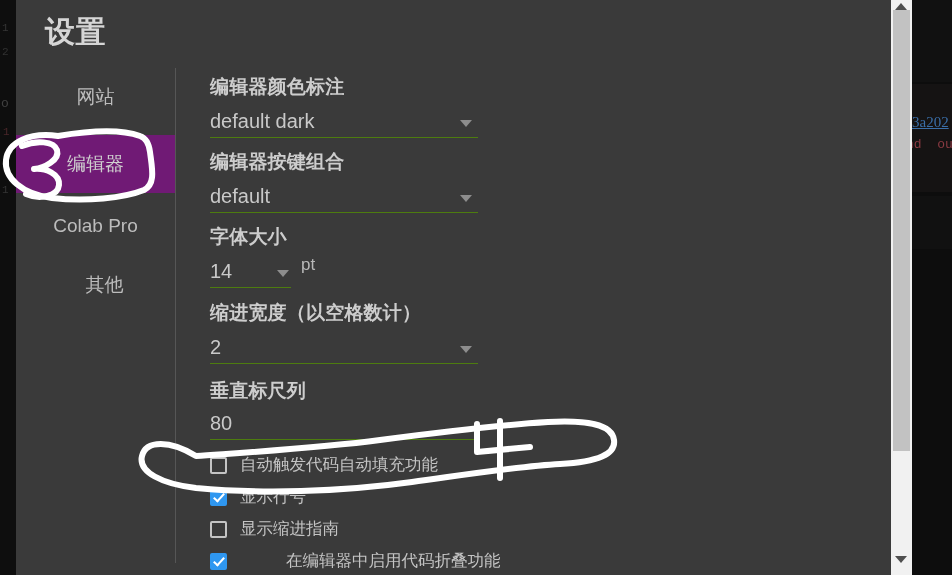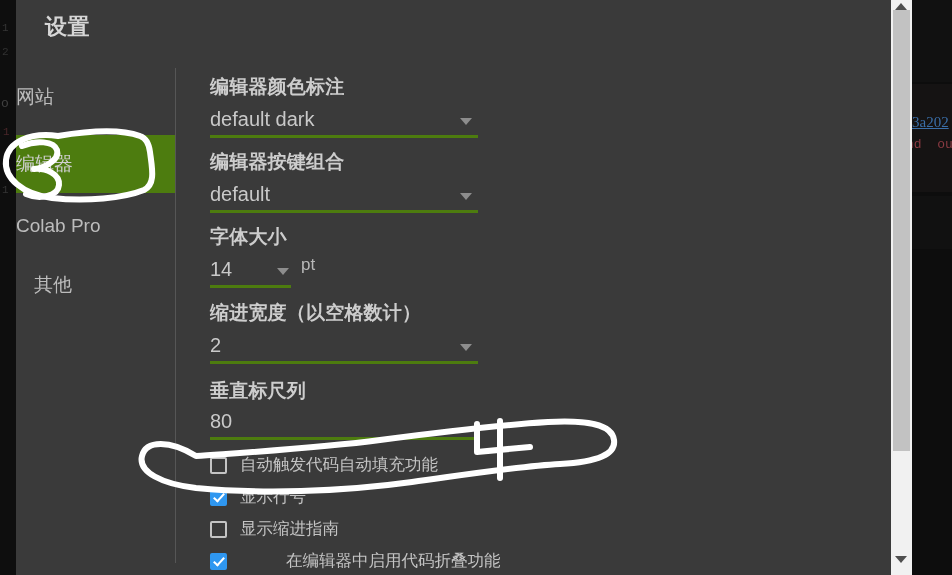--- a/index.html
+++ b/index.html
@@ -85,21 +85,21 @@
     position: absolute;
     left: 16px; top: 0;
     width: 875px; height: 575px;
     background: #3a3a3a;
     overflow: hidden;
   }
 
   #dialog-title {
     position: absolute;
     left: 29px; top: 12px;
-    font-size: 22px;
+    font-size: 30px;
     font-weight: bold;
     color: #d6d6d6;
     letter-spacing: .5px;
   }
 
   
   #sidebar {
     position: absolute;
     left: 0; top: 68px;
     width: 159px;
@@ -111,26 +111,27 @@
     width: 1px; height: 495px;
     background: #565656;
   }
   .nav-item {
     position: absolute;
     left: 0;
     width: 159px;
     height: 58px;
     display: flex;
     align-items: center;
+    justify-content: center;
     font-size: 19px;
     color: #bcbcbc;
     box-sizing: border-box;
   }
   .nav-item.selected {
-    background: #4d7c0f;
+    background: #701a75;
     color: #cfcfcf;
   }
 
   
   #form-column {
     position: absolute;
     left: 178px; top: 68px;
     width: 697px;
     height: 507px;
   }
@@ -141,21 +142,21 @@
   .field-label {
     font-size: 19px;
     font-weight: bold;
     color: #cdcdcd;
     letter-spacing: .2px;
     margin-bottom: 4px;
     white-space: nowrap;
   }
   .field-control {
     position: relative;
-    border-bottom: 3px solid #4d7c0f;
+    border-bottom: 1px solid #4d7c0f;
     display: flex;
     align-items: flex-end;
     box-sizing: border-box;
   }
   .field-value {
     font-size: 20px;
     color: #c9c9c9;
     line-height: 26px;
     padding-bottom: 3px;
     white-space: nowrap;

